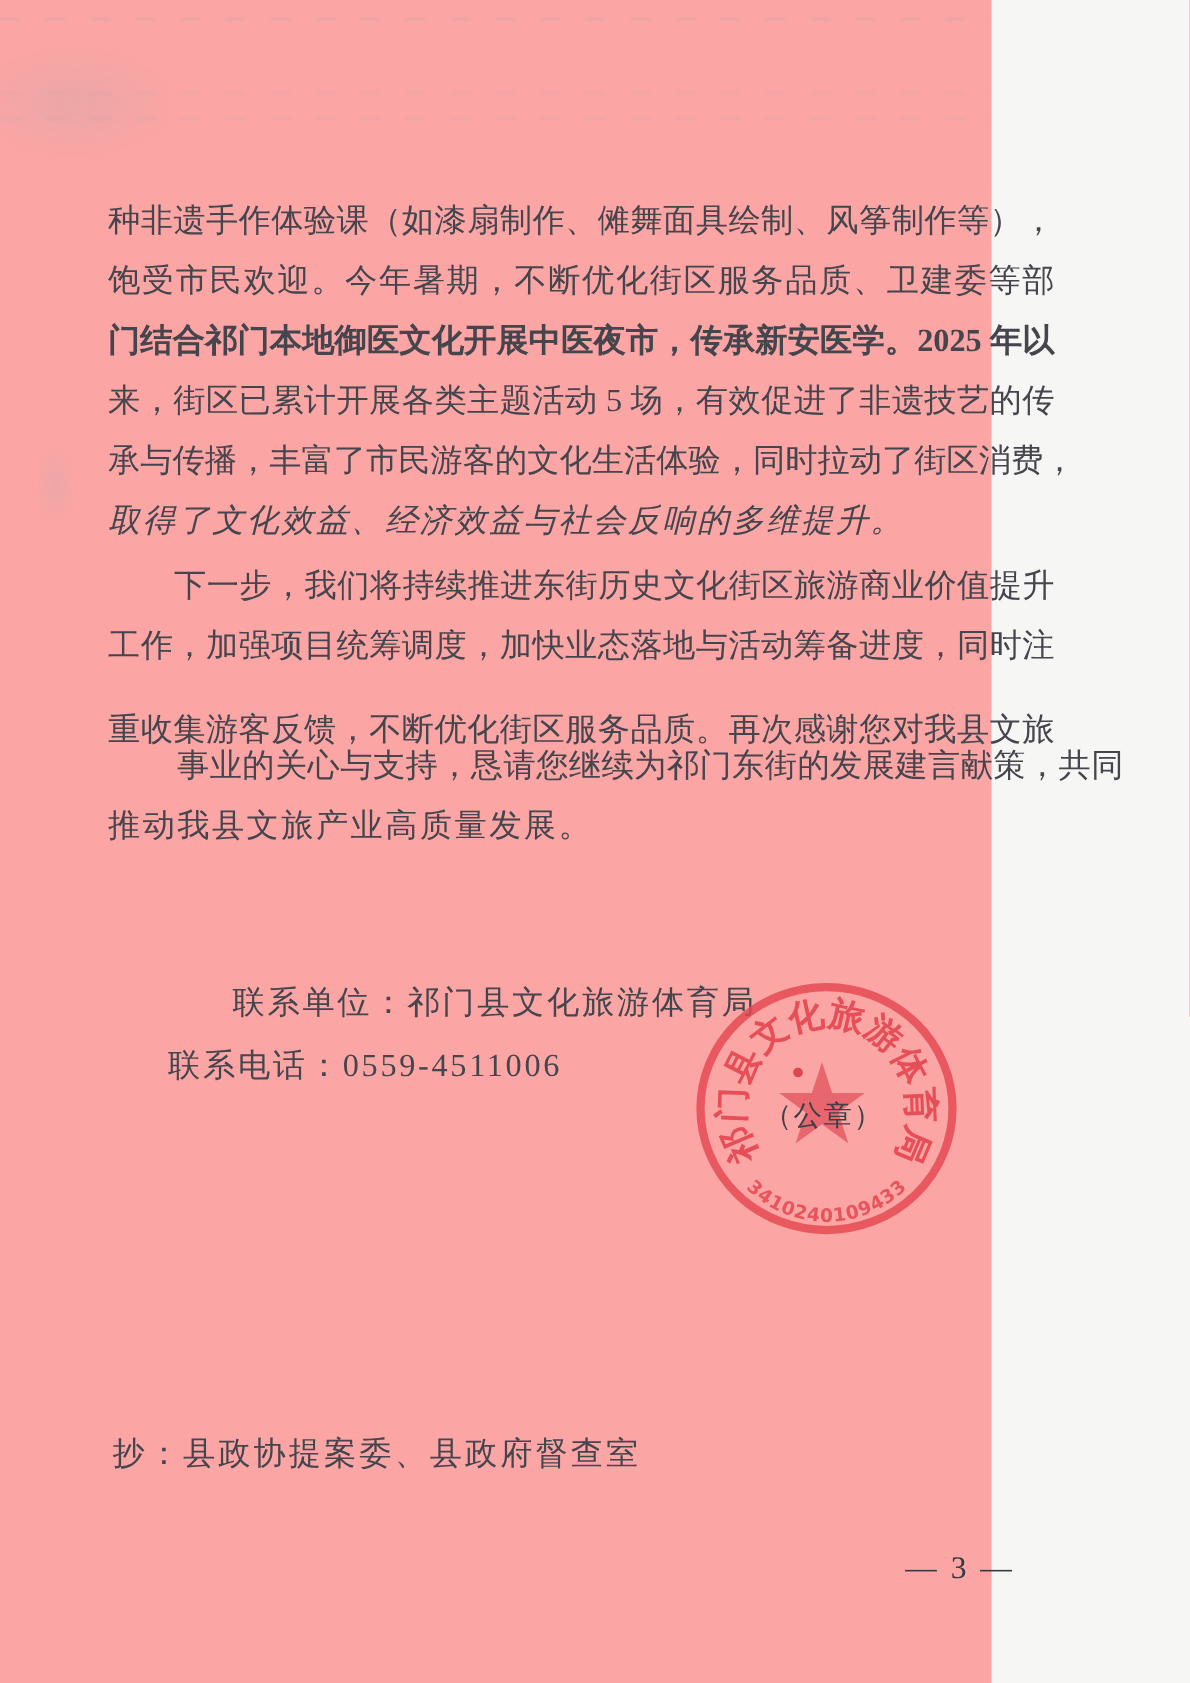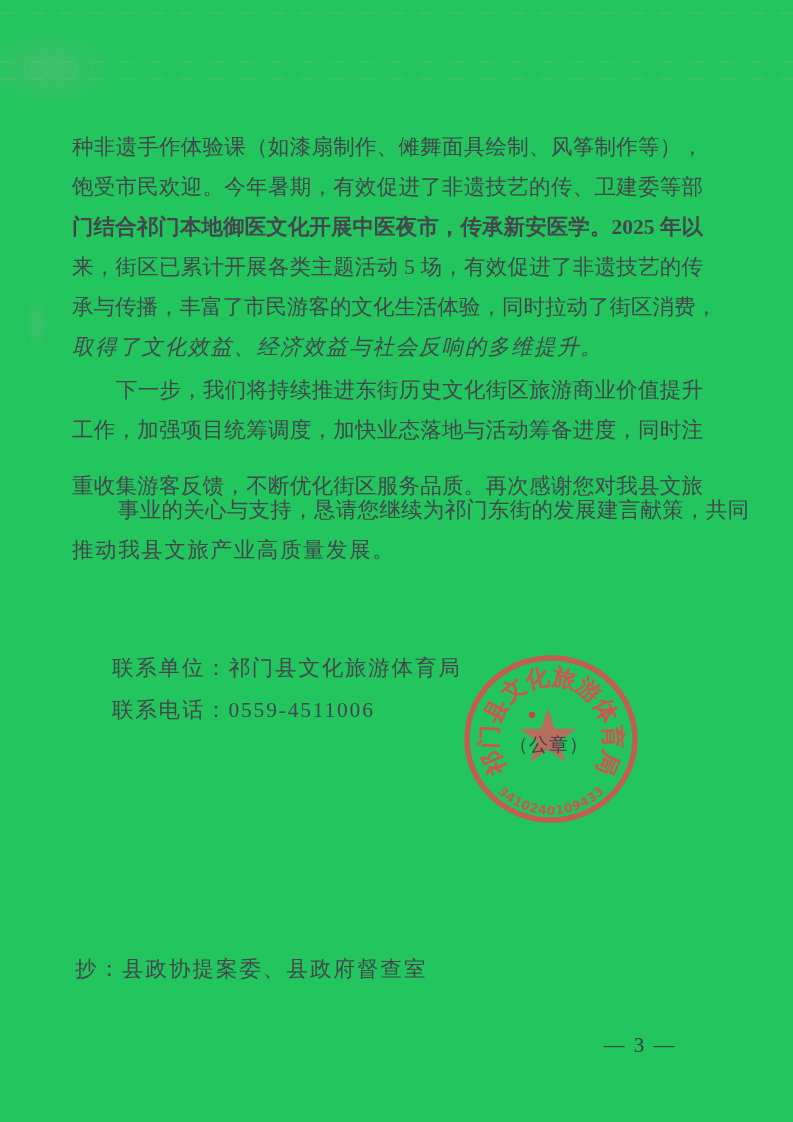--- a/index.html
+++ b/index.html
@@ -4,22 +4,22 @@
 <style>
   html,body{margin:0;padding:0;}
   body{
     width:793px;height:1122px;
     background:#f6f6f4;
     font-family:"Liberation Serif","DejaVu Serif",serif;
     position:relative;
     overflow:hidden;
   }
   .page{
-    position:absolute;left:0;top:0;width:793px;height:1122px;
-    background:#22c55e;
+    position:absolute;left:0;top:0;width:661px;height:1122px;
+    background:#fca5a5;
   }
   
   .streak{
     position:absolute;left:0;width:100%;height:2px;
     background:repeating-linear-gradient(90deg,rgba(170,170,165,.28) 0 14px,rgba(255,255,255,0) 14px 30px);
     filter:blur(.6px);
   }
   .smudge{
     position:absolute;border-radius:50%;
     background:radial-gradient(closest-side,rgba(175,175,170,.22),rgba(175,175,170,0));
@@ -80,33 +80,33 @@
 
 <div class="page">
 
   <div class="streak" style="top:12px;opacity:.8;"></div>
   <div class="streak" style="top:61px;opacity:.5;"></div>
   <div class="streak" style="top:78px;opacity:.6;"></div>
   <div class="smudge" style="left:-20px;top:28px;width:140px;height:80px;"></div>
   <div class="smudge" style="left:24px;top:295px;width:26px;height:56px;"></div>
 
   <div class="line" style="top:131px;">种非遗手作体验课（如漆扇制作、傩舞面具绘制、风筝制作等），</div>
-  <div class="line" style="top:171px;">饱受市民欢迎。今年暑期，有效促进了非遗技艺的传、卫建委等部</div>
+  <div class="line" style="top:171px;">饱受市民欢迎。今年暑期，不断优化街区服务品质、卫建委等部</div>
   <div class="line" style="top:211px;font-weight:bold;">门结合祁门本地御医文化开展中医夜市，传承新安医学。2025 年以</div>
   <div class="line" style="top:251px;">来，街区已累计开展各类主题活动 5 场，有效促进了非遗技艺的传</div>
   <div class="line" style="top:291px;">承与传播，丰富了市民游客的文化生活体验，同时拉动了街区消费，</div>
   <div class="line partial" style="top:331px;font-style:italic;">取得了文化效益、经济效益与社会反响的多维提升。</div>
 
   <div class="line indent" style="top:374px;">下一步，我们将持续推进东街历史文化街区旅游商业价值提升</div>
   <div class="line" style="top:414px;">工作，加强项目统筹调度，加快业态落地与活动筹备进度，同时注</div>
   <div class="line" style="top:470px;">重收集游客反馈，不断优化街区服务品质。再次感谢您对我县文旅</div>
   <div class="line" style="top:494px;margin-left:46px;">事业的关心与支持，恳请您继续为祁门东街的发展建言献策，共同</div>
   <div class="line partial" style="top:534px;">推动我县文旅产业高质量发展。</div>
 
-  <div class="contact-line" style="top:653px;">联系单位：祁门县文化旅游体育局</div>
+  <div class="contact-line" style="top:653px;margin-left:43px;">联系单位：祁门县文化旅游体育局</div>
   <div class="contact-line" style="top:695px;">联系电话：0559-4511006</div>
 
   <svg id="seal-svg" viewBox="0 0 200 200">
     <ellipse class="seal-ring" cx="100" cy="100" rx="84" ry="81"></ellipse>
     <polygon class="seal-star" points="97,69 103.8,89.7 125.5,89.7 107.9,102.6 114.6,123.3 97,110.5 79.4,123.3 86.1,102.6 68.5,89.7 90.2,89.7"></polygon>
     <circle class="seal-dot" cx="81" cy="76" r="3.2"></circle>
 
   <text x="42.92869908594869" y="124.22532996633497" transform="rotate(-113 42.92869908594869 124.22532996633497)" class="seal-char">祁</text>
       <text x="38.042081331965754" y="97.71607479867359" transform="rotate(-87.88888888888889 38.042081331965754 97.71607479867359)" class="seal-char">门</text>
       <text x="44.86718072676142" y="71.63854307366398" transform="rotate(-62.77777777777778 44.86718072676142 71.63854307366398)" class="seal-char">县</text>

